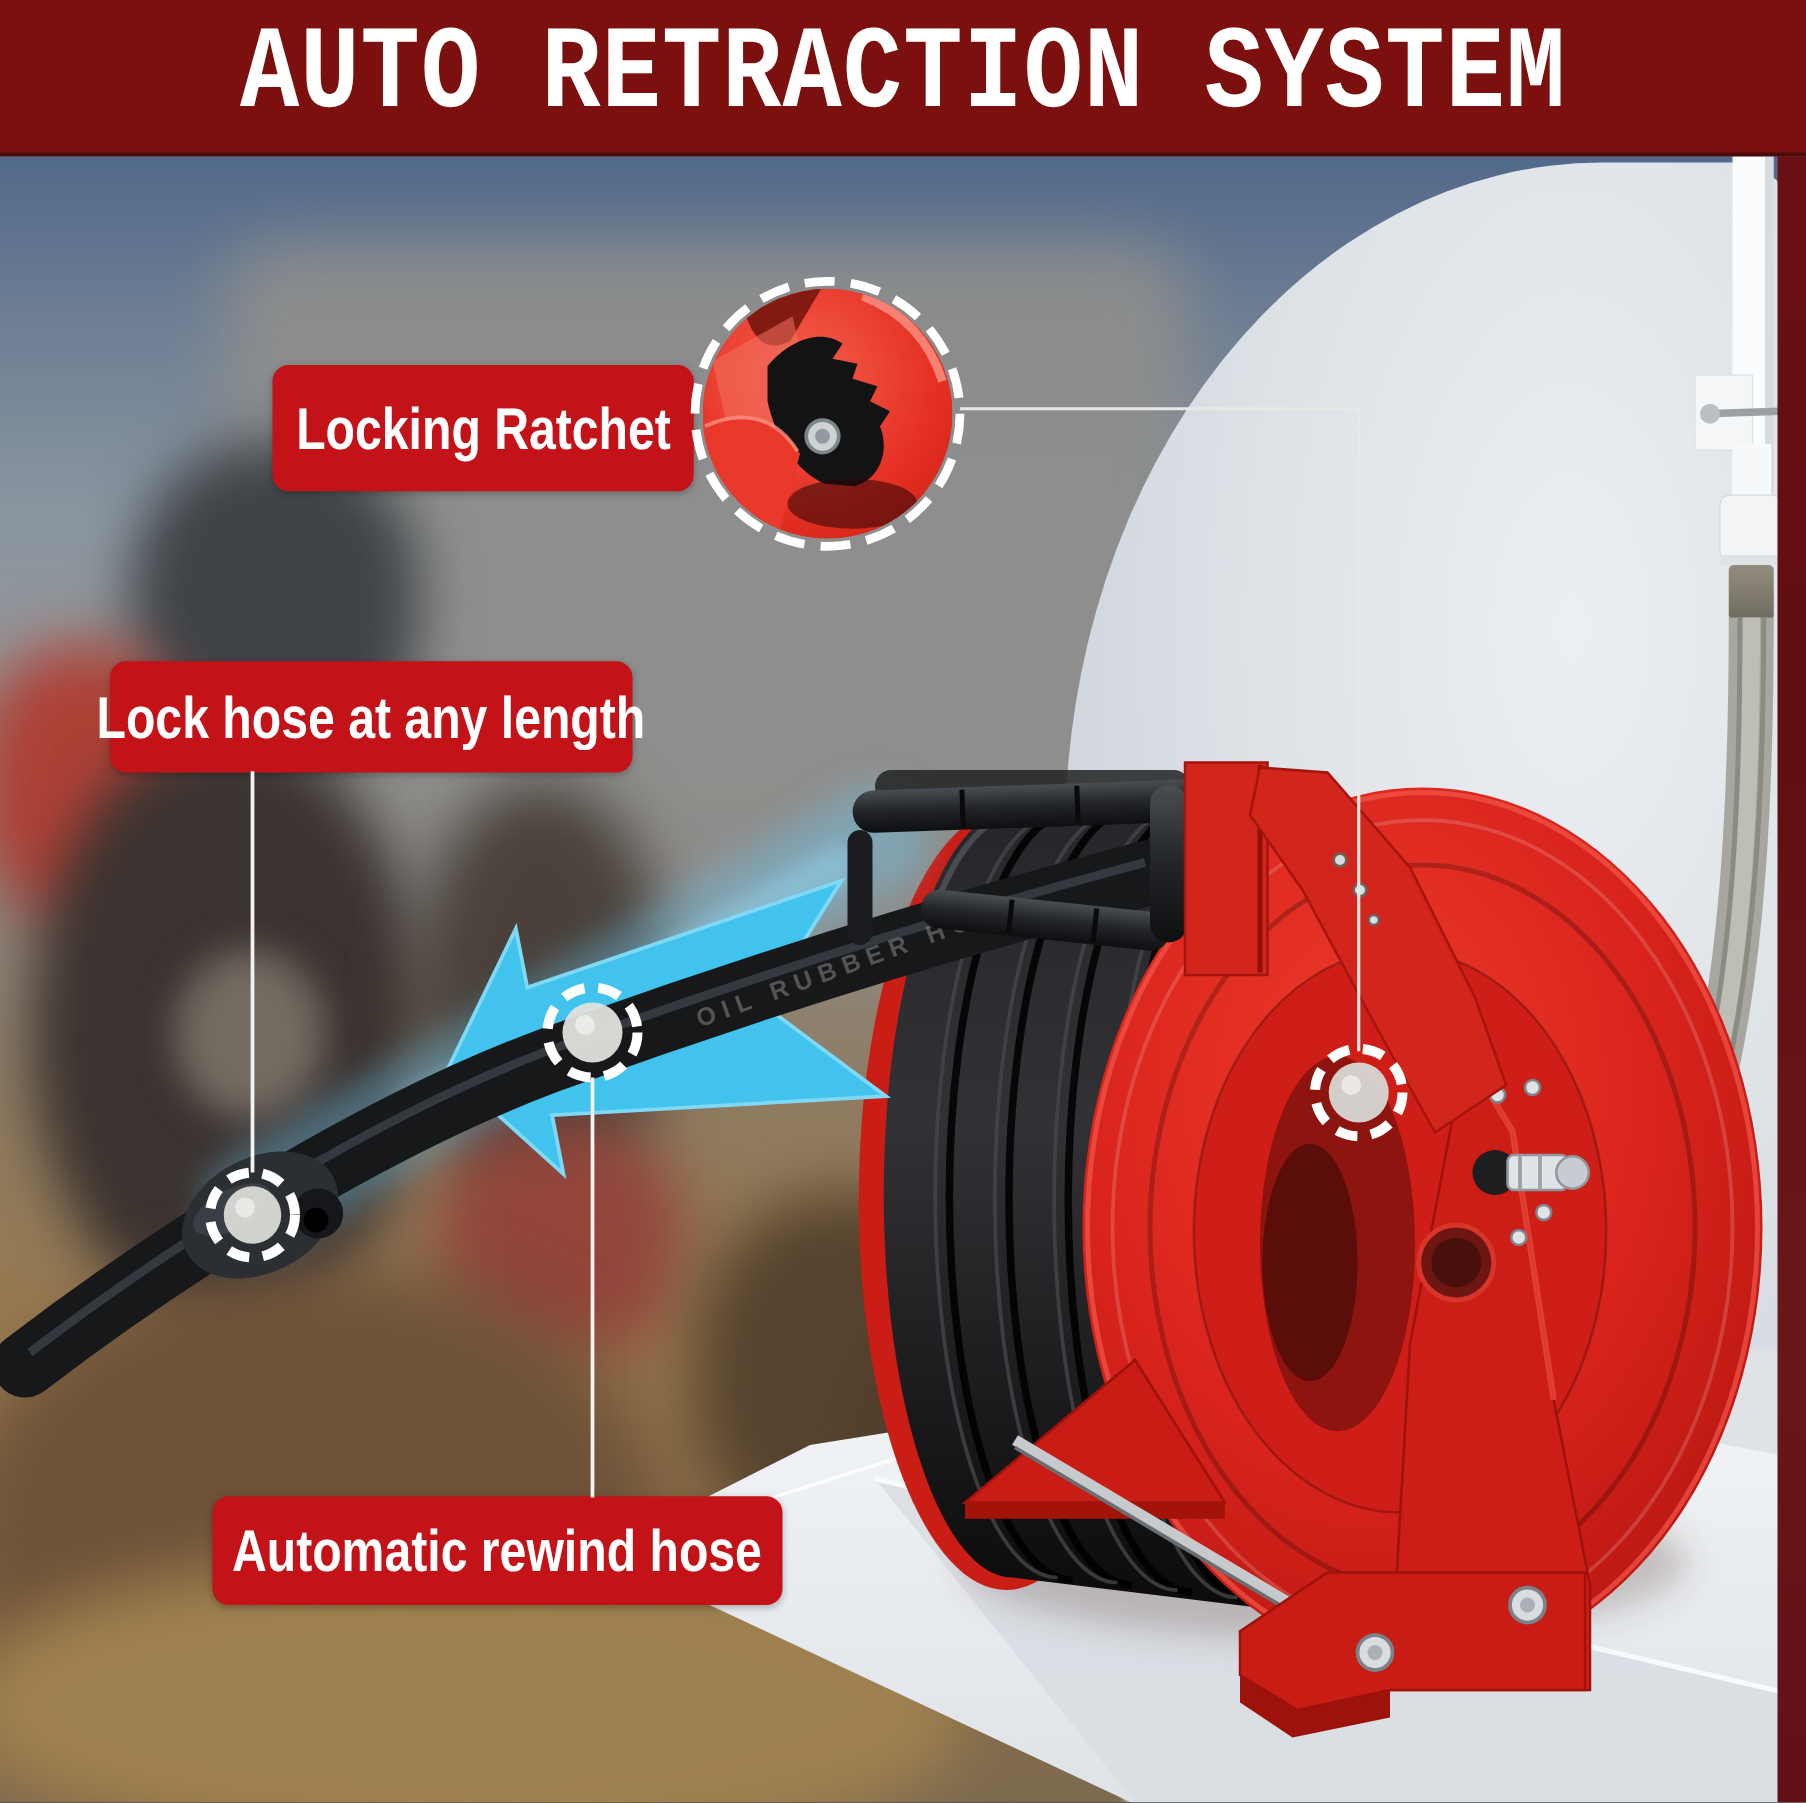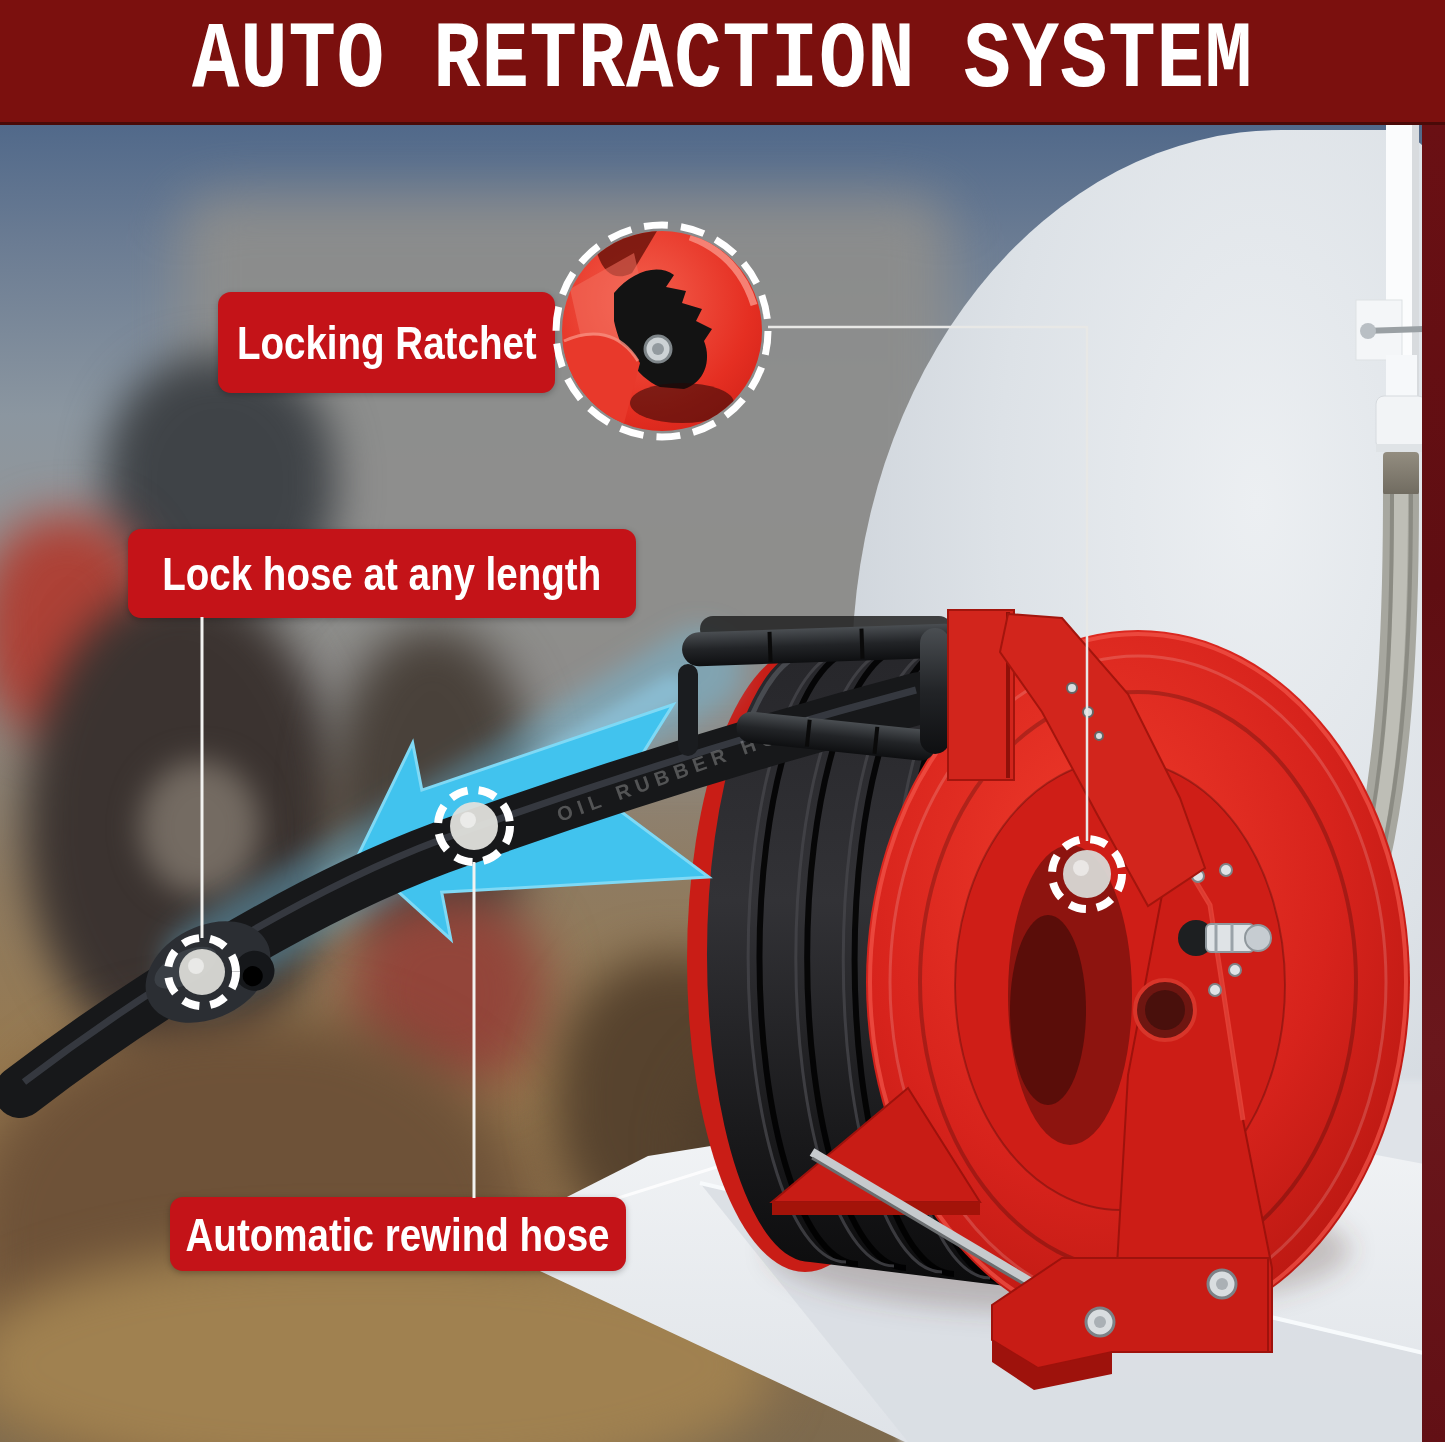--- a/index.html
+++ b/index.html
@@ -34,22 +34,22 @@
   .banner{left:0;top:0;width:1445px;height:125px;z-index:6;background:var(--banner-bg,#7b100e);
     display:flex;align-items:center;justify-content:center;border-bottom:3px solid #4a0a08;font-family:Liberation Mono, monospace;}
   .banner span{color:#fff;font-weight:bold;font-size:94px;letter-spacing:1px;white-space:nowrap;
     transform:scaleX(.84);transform-origin:center;}
   
   .callout{position:absolute;z-index:6;background:var(--label-bg,#c41318);color:var(--label-text,#fff);
     border-radius:13px;display:flex;align-items:center;justify-content:center;font-weight:bold;
     box-shadow:0 2px 6px rgba(0,0,0,.25);}
   .callout span{white-space:nowrap;transform:scaleX(.82);transform-origin:center;font-size:47px;}
   .c1{left:218px;top:280px;width:337px;height:101px;margin-top:12px;}
-  .c2{left:88px;top:529px;width:508px;height:89px;margin-left:40px;}
-  .c3{left:170px;top:1197px;width:456px;height:74px;}
+  .c2{left:88px;top:529px;width:418px;height:89px;}
+  .c3{left:170px;top:1197px;width:456px;height:87px;}
   
   .mag{left:553px;top:222px;width:218px;height:218px;z-index:4;border-radius:50%;}
   .mag-inner{position:absolute;left:9px;top:9px;width:200px;height:200px;border-radius:50%;overflow:hidden;}
   
   .edge-strip{left:1422px;top:125px;width:23px;height:1317px;z-index:9;
     background:linear-gradient(180deg,#6a1014 0%,#5f0e12 35%,#6a171c 70%,#621015 100%);}
 </style>
 </head>
 <body>
 

